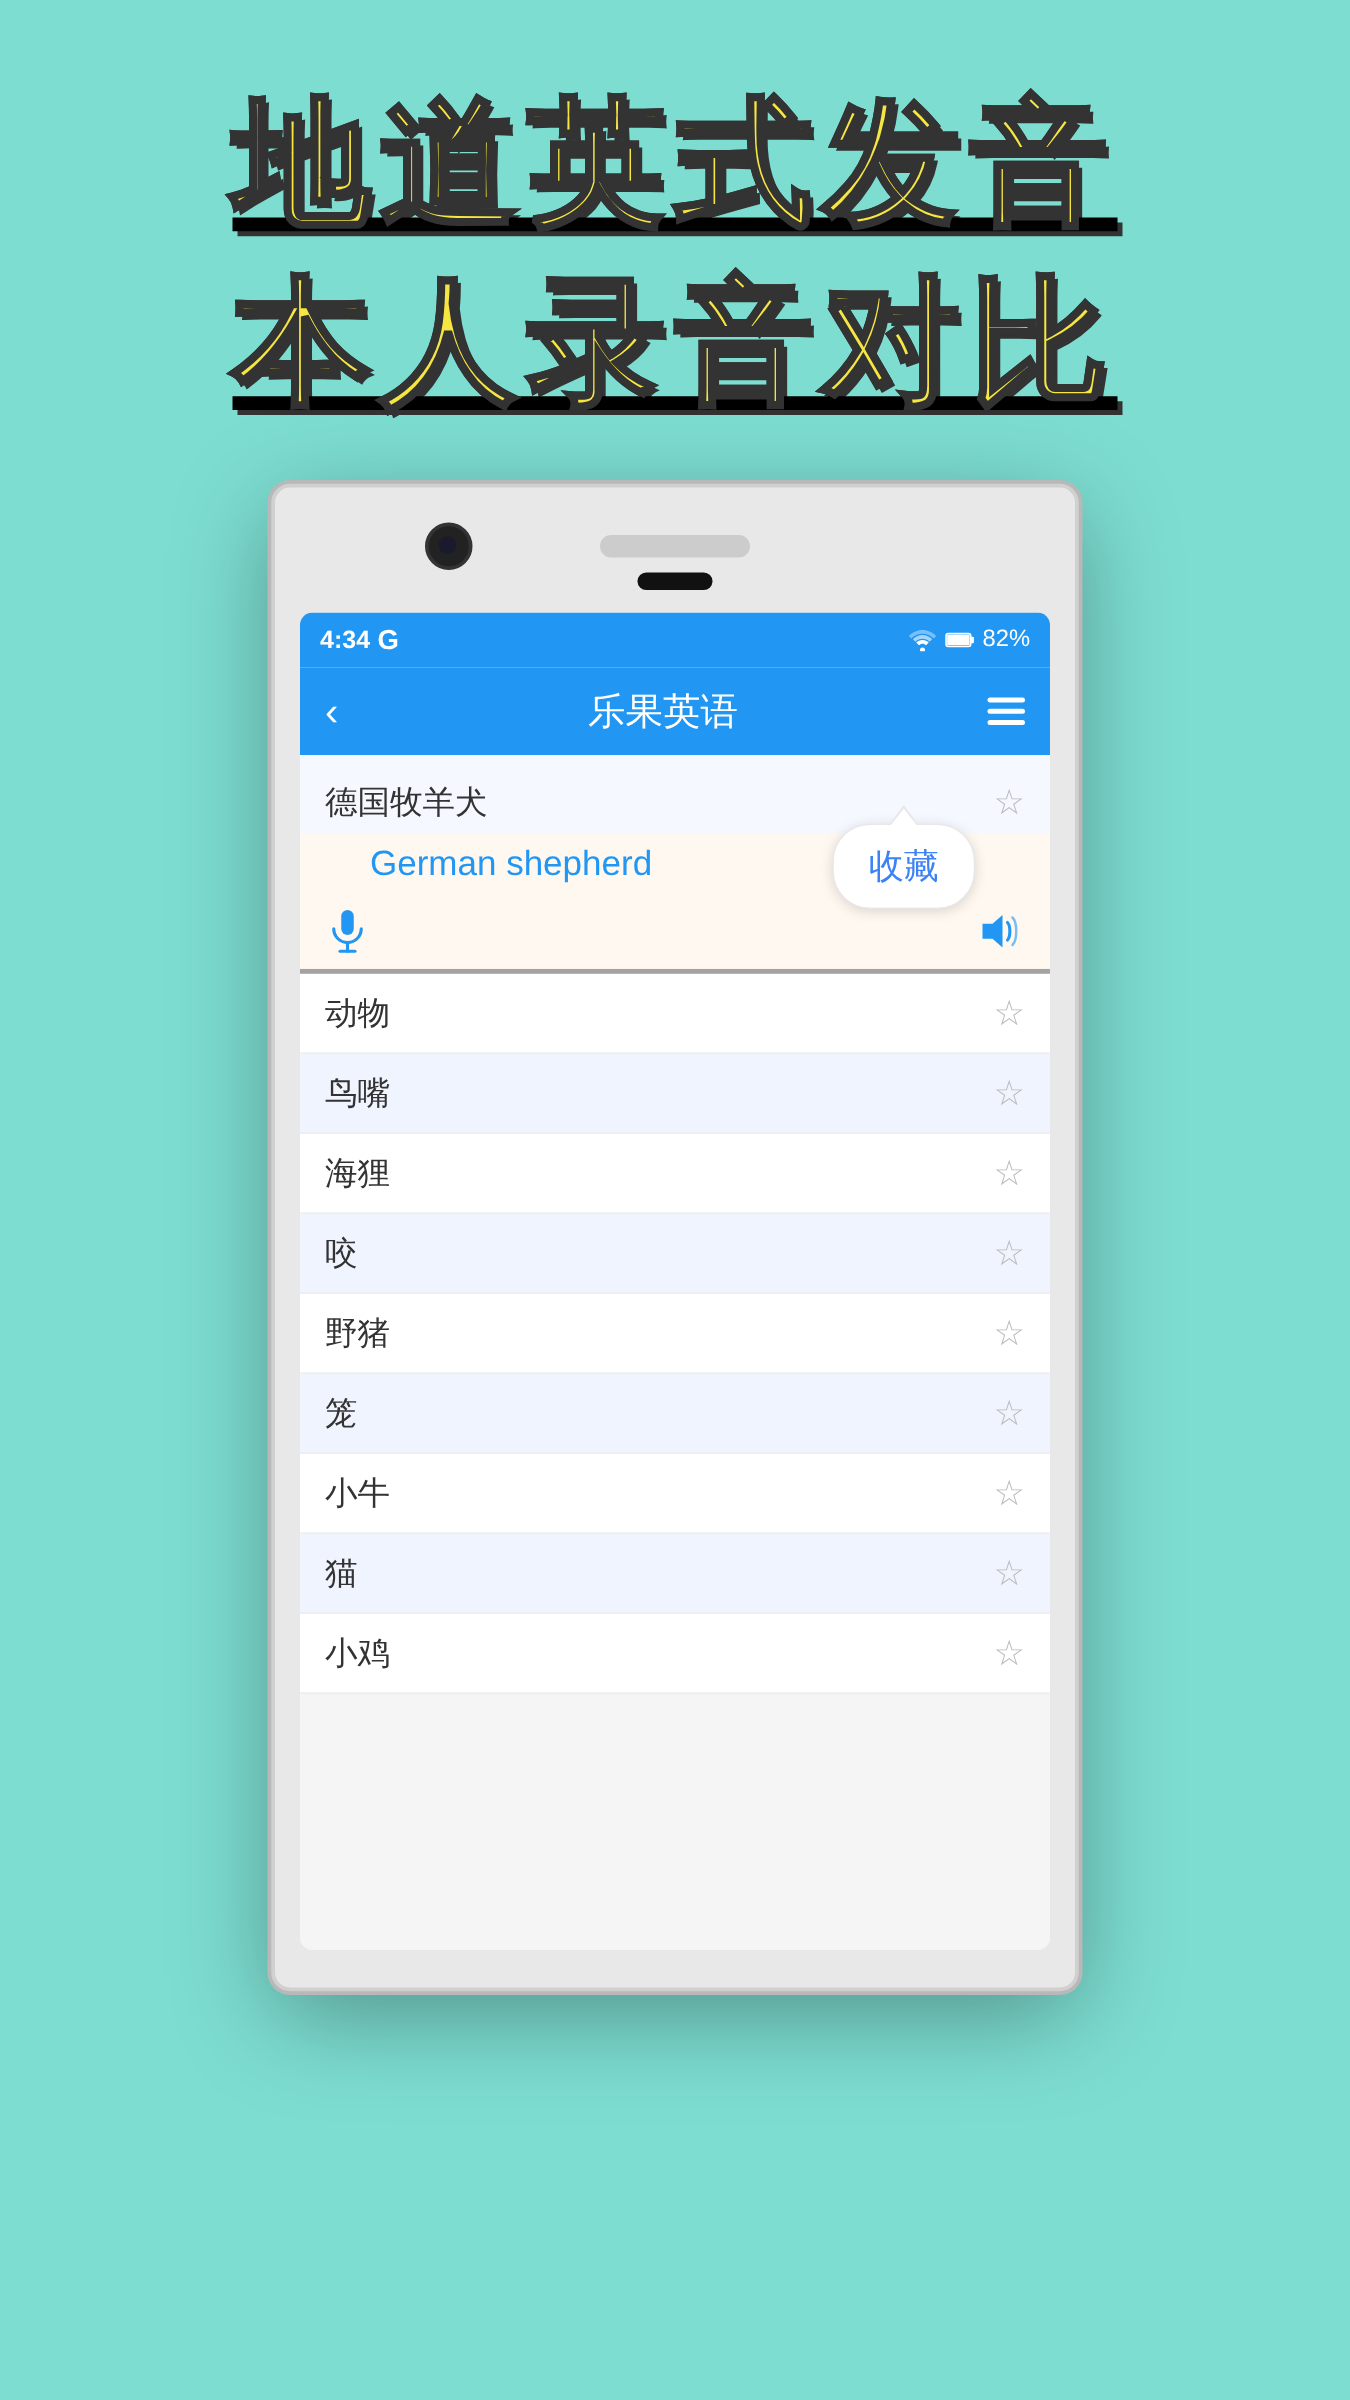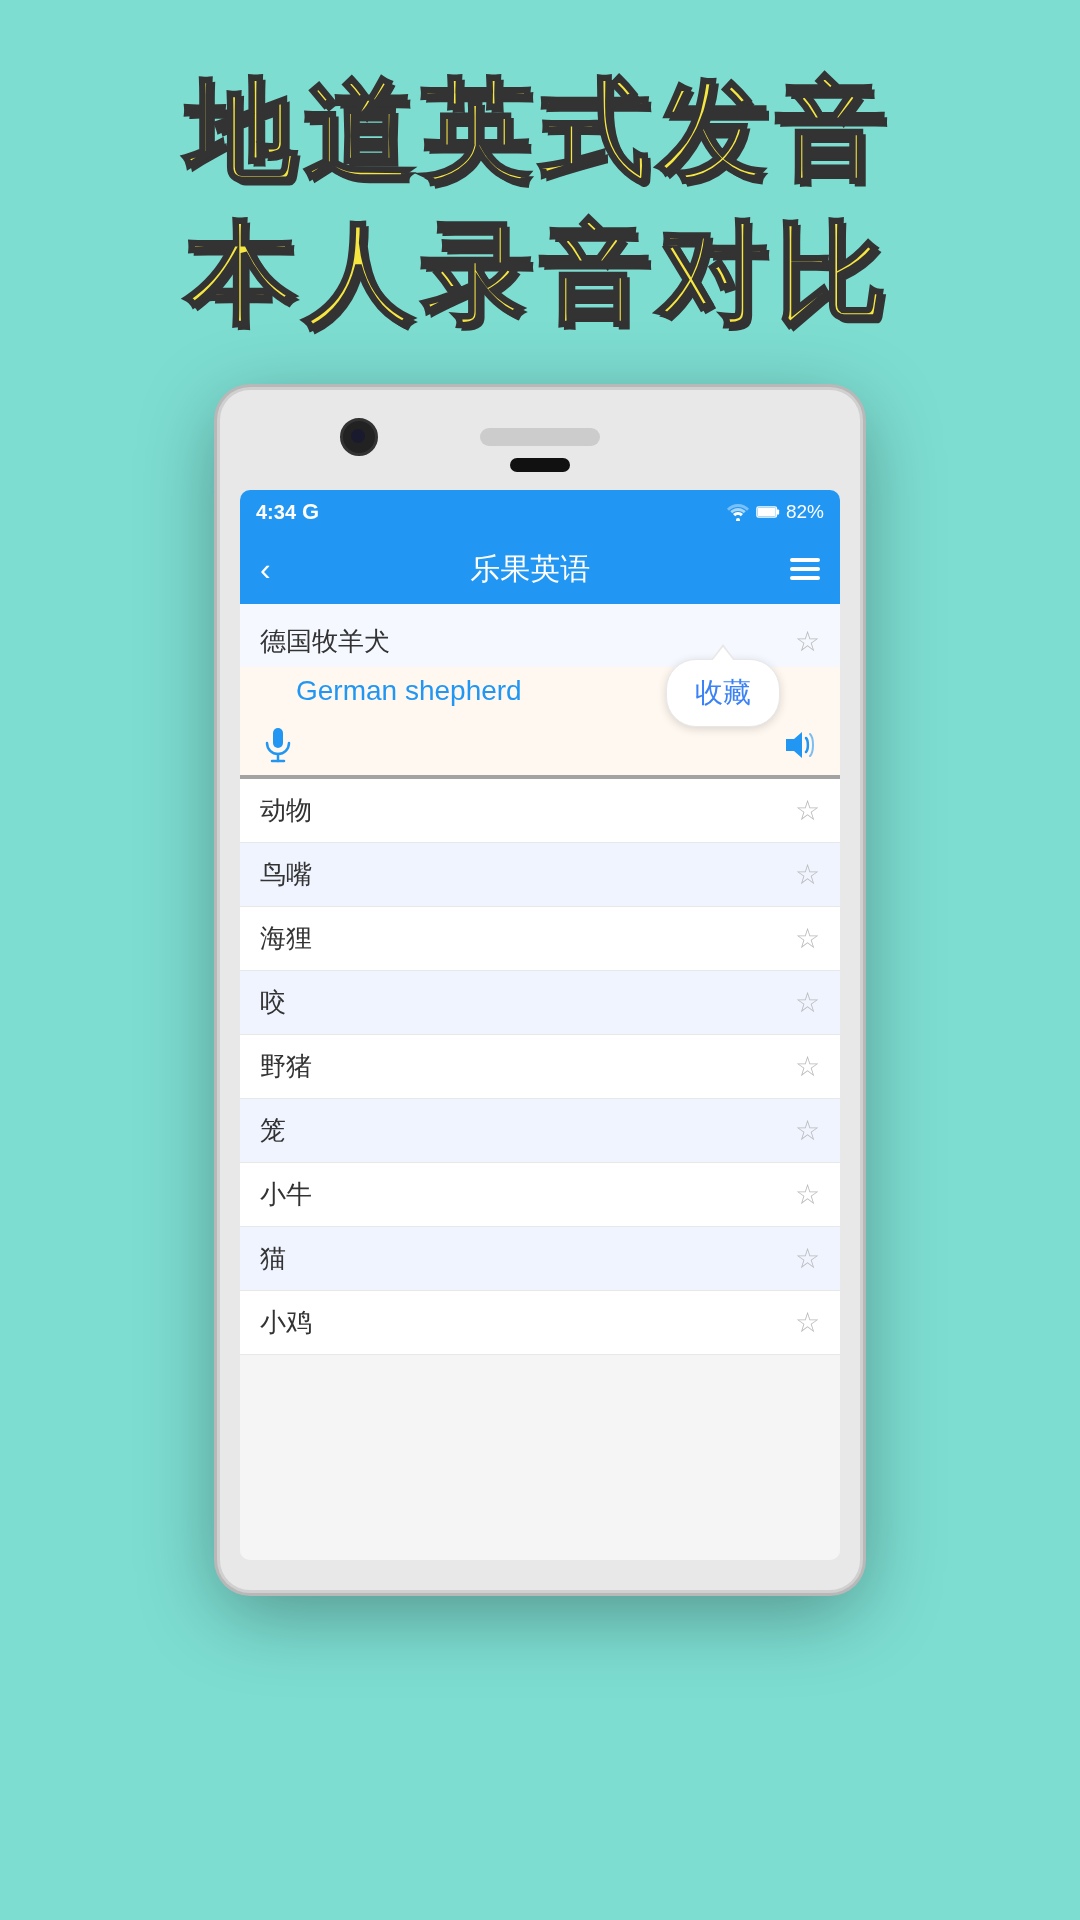--- a/index.html
+++ b/index.html
@@ -13,20 +13,21 @@
       font-family: 'Arial', sans-serif;
       overflow: hidden;
       position: relative;
     }
 
     
     .bg-title {
       margin-top: 60px;
       text-align: right;
       line-height: 1.3;
+      text-decoration: underline;
     }
     .bg-title-line {
       font-size: 110px;
       font-weight: 900;
       color: #F5E642;
       -webkit-text-stroke: 3px #333;
       text-shadow: 4px 4px 0 #333;
       font-family: 'STKaiti', 'KaiTi', 'SimKai', serif;
       display: block;
       letter-spacing: 8px;
@@ -34,21 +35,21 @@
 
     
     .phone-frame {
       position: absolute;
       top: 390px;
       left: 50%;
       transform: translateX(-50%);
       width: 640px;
       height: 1200px;
       background: #e8e8e8;
-      border-radius: 30px;
+      border-radius: 12px;
       box-shadow: 0 0 0 3px #d0d0d0, 0 0 0 6px #b8b8b8, 0 20px 80px rgba(0,0,0,0.35);
       display: flex;
       flex-direction: column;
       align-items: center;
       overflow: hidden;
     }
 
     
     .phone-camera {
       position: absolute;

